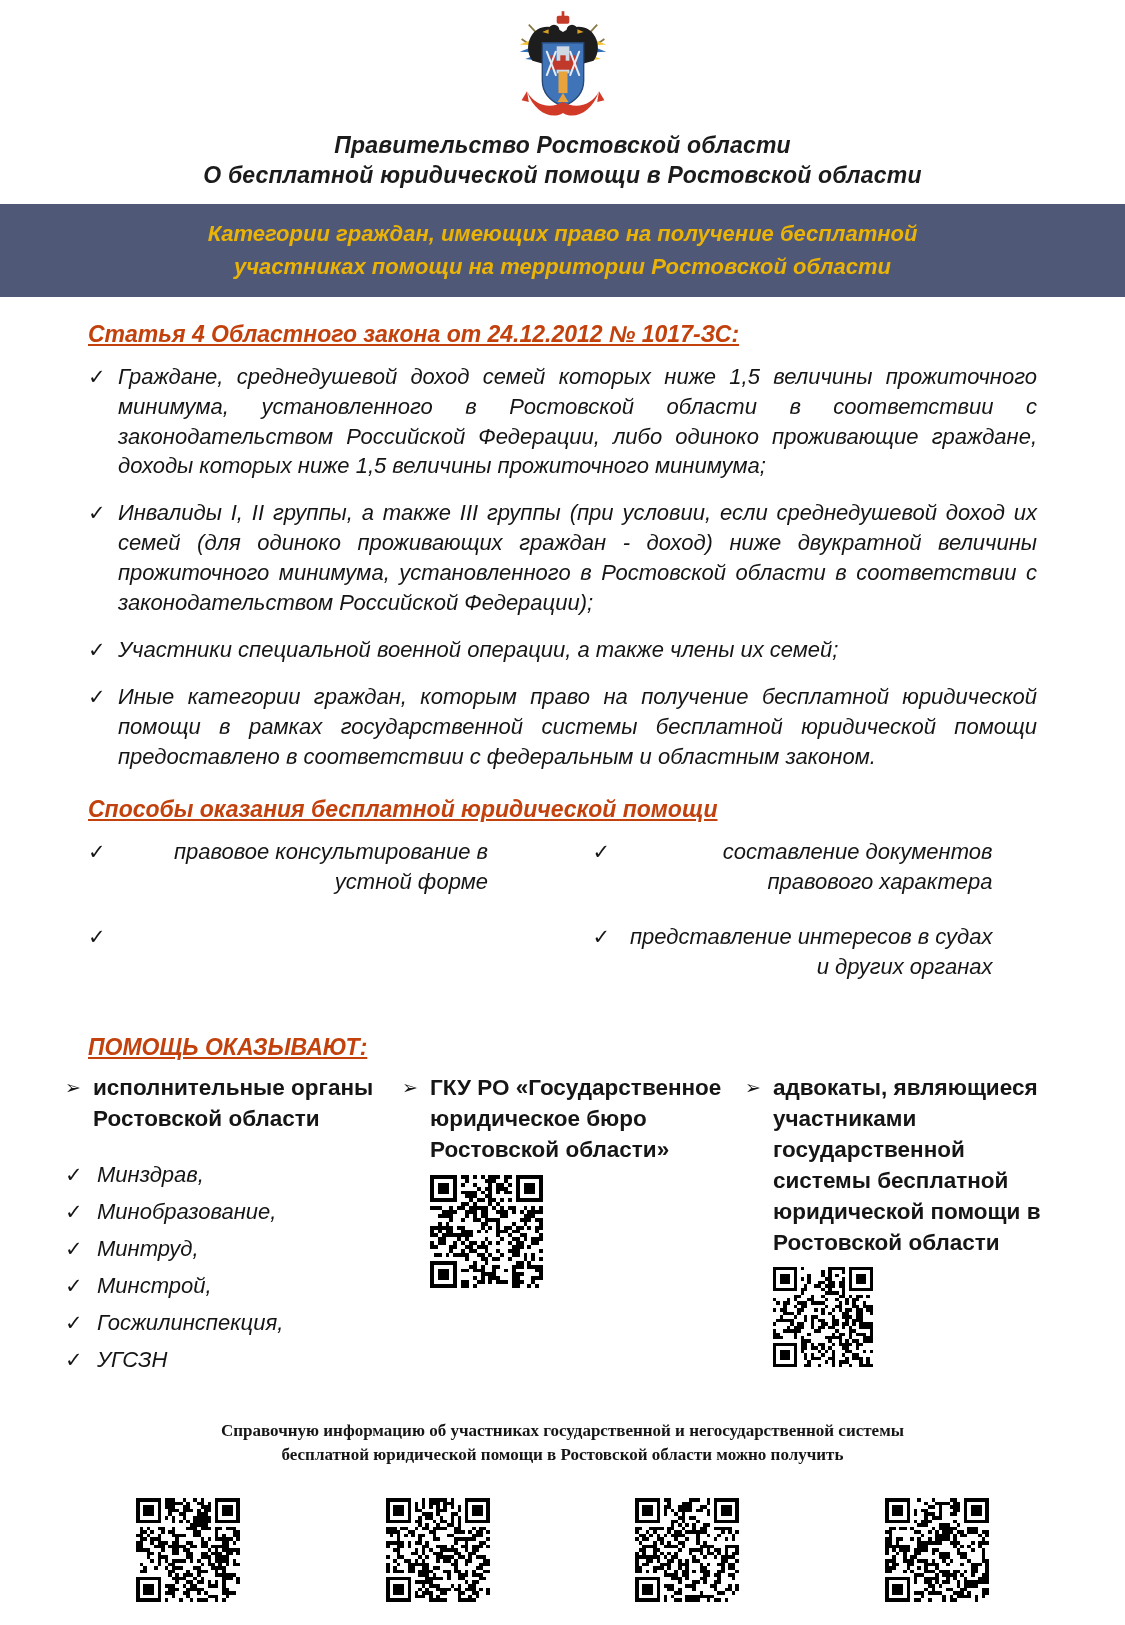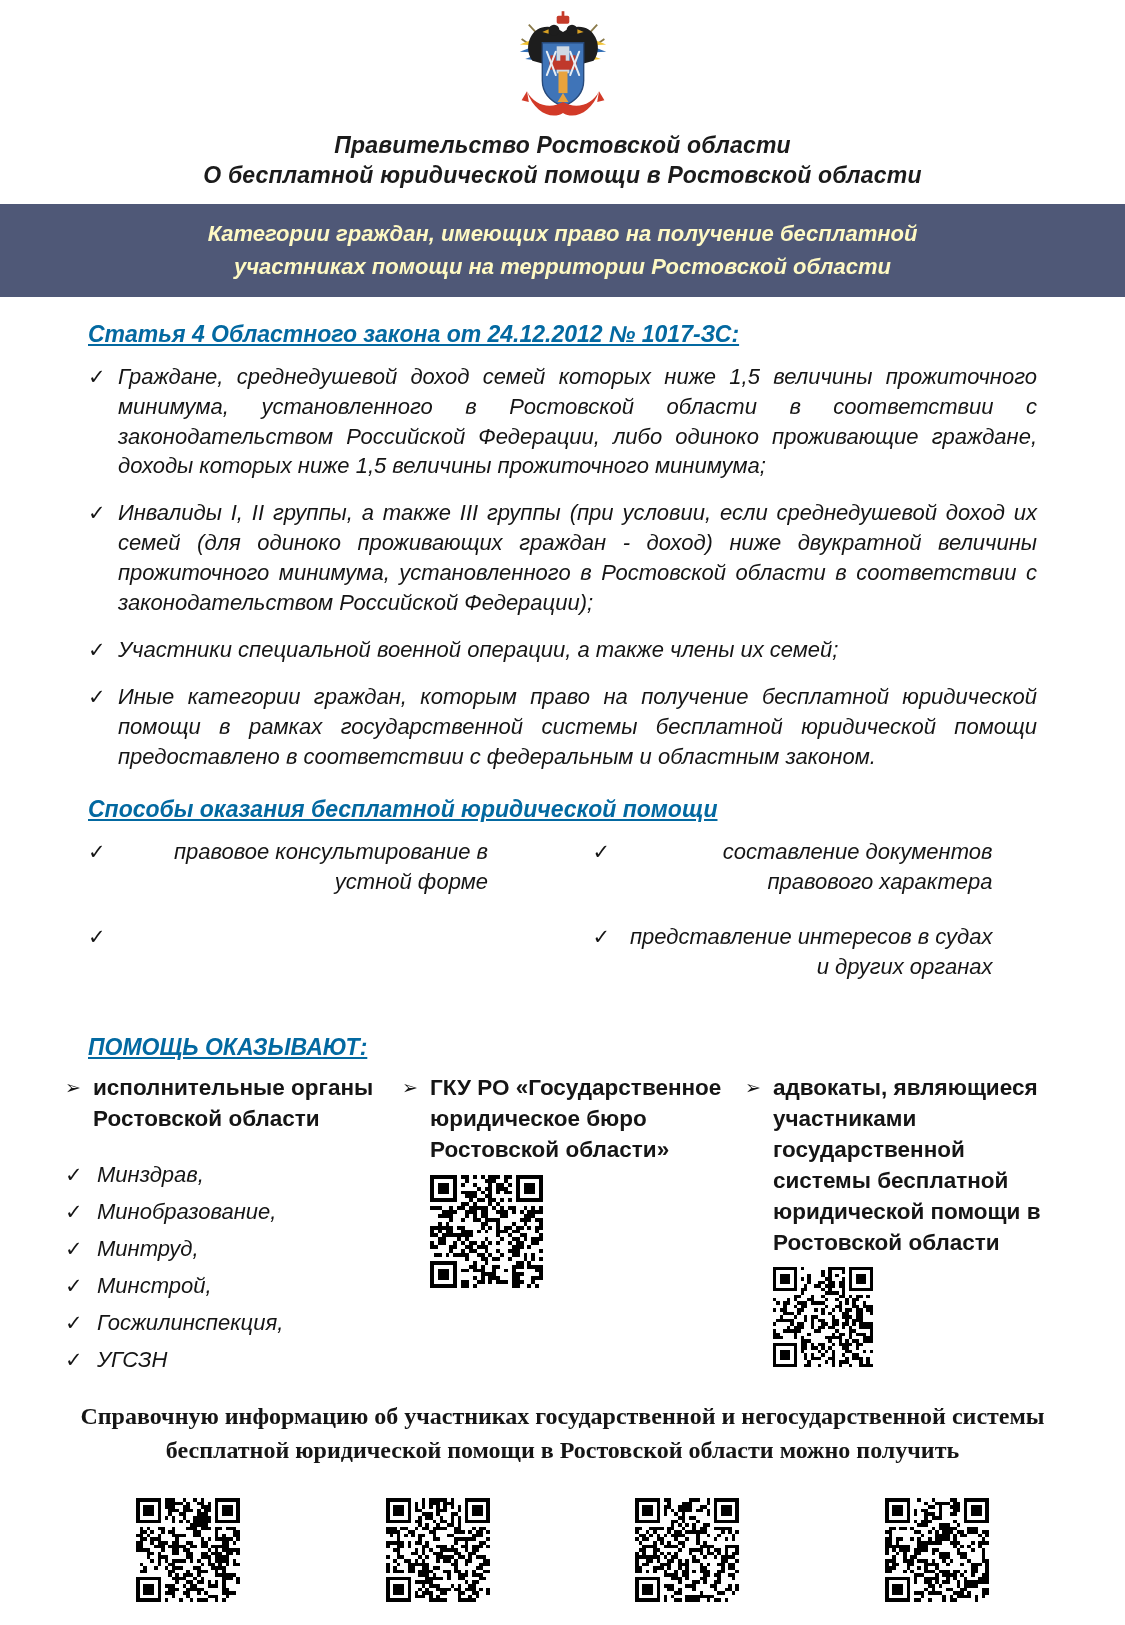--- a/index.html
+++ b/index.html
@@ -5,27 +5,27 @@
   html,body{margin:0;padding:0;background:#ffffff;}
   body{width:1125px;height:1625px;font-family:"Liberation Sans",sans-serif;color:#151515;}
   .page{position:relative;width:1125px;height:1625px;overflow:hidden;background:#fff;}
 
   
   .hdr{text-align:center;padding-top:8px;}
   .emblem{display:inline-block;width:108px;height:118px;}
   .title-line{font-weight:bold;font-style:italic;font-size:23px;line-height:1.32;letter-spacing:.2px;color:#1b1b1b;}
 
   
-  .banner{margin-top:13px;background:#4f5877;color:#fef9c3;text-align:center;
+  .banner{margin-top:13px;background:#4f5877;color:#eab308;text-align:center;
           font-weight:bold;font-style:italic;font-size:22px;line-height:1.5;padding:13px 0 14px;}
 
   
   .content{padding:0 88px;}
   .sec-h{font-size:23px;font-weight:bold;font-style:italic;text-decoration:underline;
-         margin:24px 0 14px 0;color:#0369a1;}
+         margin:24px 0 14px 0;color:#c2410c;}
   .check-item{display:flex;margin-bottom:17px;font-size:22px;font-style:italic;line-height:1.36;}
   .check-item .mark{flex:0 0 30px;font-style:normal;font-size:21px;padding-top:1px;}
   .check-item .txt{flex:1;text-align:justify;}
 
   .methods-grid{display:grid;grid-template-columns:1fr 1fr;column-gap:60px;margin-top:6px;}
   .methods-grid .check-item{margin-bottom:26px;}
   .methods-grid .txt{text-align:right;max-width:370px;}
 
   
   .providers{padding:0 65px;margin-top:10px;}
@@ -35,21 +35,21 @@
   .prov-item .arrow{flex:0 0 28px;font-weight:normal;font-size:19px;padding-top:3px;}
   .sub-list{margin-top:26px;}
   .sub-list .check-item{margin-bottom:8px;font-size:22px;line-height:1.32;}
   .sub-list .check-item .mark{flex:0 0 32px;}
   .qr{background:#fff;}
   .qr-col2{width:113px;height:113px;margin:10px 0 0 28px;}
   .qr-col3{width:100px;height:100px;margin:8px 0 0 28px;}
 
   
   .serif{font-family:"Liberation Serif",serif;}
-  .info-text{margin-top:16px;text-align:center;font-weight:bold;font-size:24px;line-height:1.45;}
+  .info-text{margin-top:36px;text-align:center;font-weight:bold;font-size:17px;line-height:1.45;}
 
   .qr-row{display:flex;justify-content:space-between;padding:0 108px;margin-top:30px;}
   .qr-cell{width:160px;display:flex;flex-direction:column;align-items:center;}
   .qr-bottom{width:104px;height:104px;}
 </style>
 </head>
 <body>
 
 <div class="page">
 

